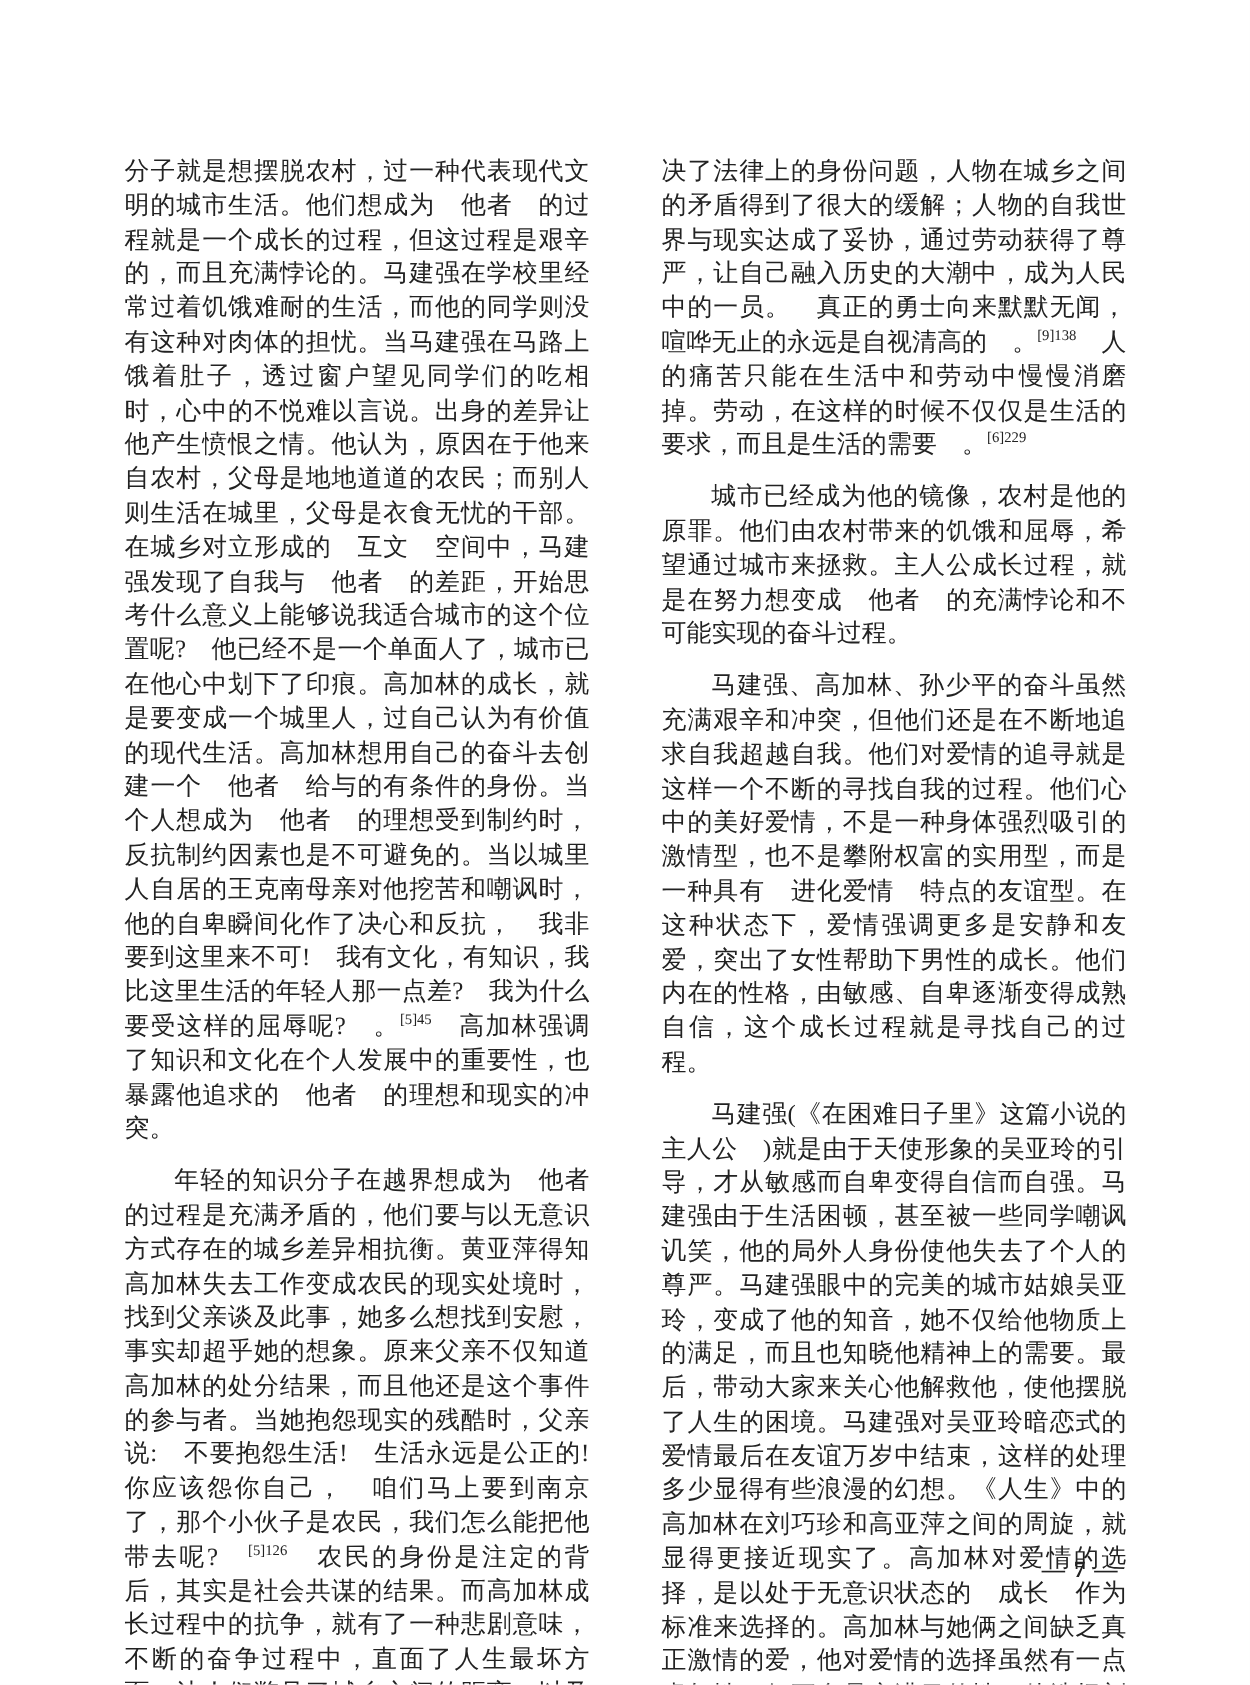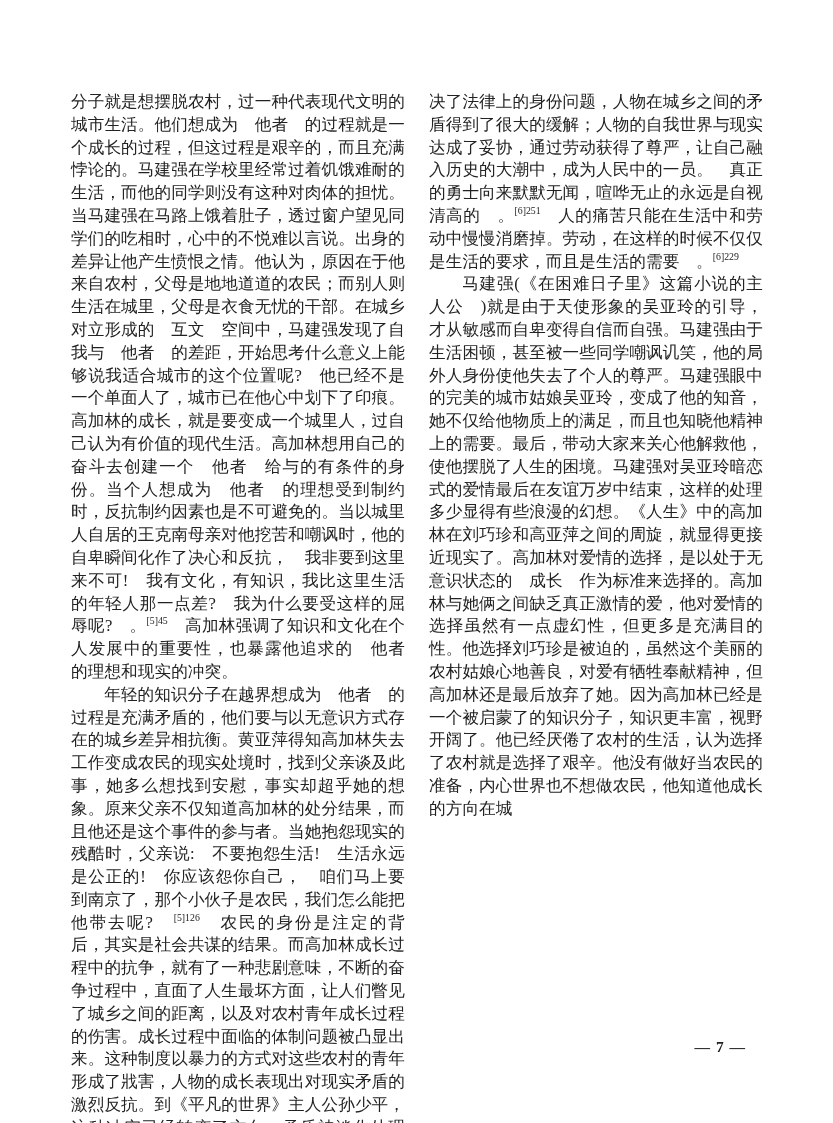--- a/index.html
+++ b/index.html
@@ -22,21 +22,21 @@
     left: 71px;
     top: 91px;
     width: 692px;
     display: flex;
     gap: 24px;
   }
   .column {
     width: 334px;
   }
   .para {
-    margin: 0;
+    margin: 12px;
     font-size: 16.6px;
     line-height: 22.8px;
     text-align: justify;
     text-justify: inter-ideograph;
     letter-spacing: 0.1px;
   }
   .para.indent { text-indent: 2em; }
   .heading {
     margin: 0;
     font-size: 16.6px;
@@ -62,18 +62,20 @@
 </head>
 <body>
 
 <div class="page">
   <div class="content">
     <div class="column">
         <p class="para">分子就是想摆脱农村，过一种代表现代文明的城市生活。他们想成为　他者　的过程就是一个成长的过程，但这过程是艰辛的，而且充满悖论的。马建强在学校里经常过着饥饿难耐的生活，而他的同学则没有这种对肉体的担忧。当马建强在马路上饿着肚子，透过窗户望见同学们的吃相时，心中的不悦难以言说。出身的差异让他产生愤恨之情。他认为，原因在于他来自农村，父母是地地道道的农民；而别人则生活在城里，父母是衣食无忧的干部。在城乡对立形成的　互文　空间中，马建强发现了自我与　他者　的差距，开始思考什么意义上能够说我适合城市的这个位置呢?　他已经不是一个单面人了，城市已在他心中划下了印痕。高加林的成长，就是要变成一个城里人，过自己认为有价值的现代生活。高加林想用自己的奋斗去创建一个　他者　给与的有条件的身份。当个人想成为　他者　的理想受到制约时，反抗制约因素也是不可避免的。当以城里人自居的王克南母亲对他挖苦和嘲讽时，他的自卑瞬间化作了决心和反抗，　我非要到这里来不可!　我有文化，有知识，我比这里生活的年轻人那一点差?　我为什么要受这样的屈辱呢?　。<sup class="cite">[5]45</sup>　高加林强调了知识和文化在个人发展中的重要性，也暴露他追求的　他者　的理想和现实的冲突。</p>
         <p class="para indent">年轻的知识分子在越界想成为　他者　的过程是充满矛盾的，他们要与以无意识方式存在的城乡差异相抗衡。黄亚萍得知高加林失去工作变成农民的现实处境时，找到父亲谈及此事，她多么想找到安慰，事实却超乎她的想象。原来父亲不仅知道高加林的处分结果，而且他还是这个事件的参与者。当她抱怨现实的残酷时，父亲说:　不要抱怨生活!　生活永远是公正的!　你应该怨你自己，　咱们马上要到南京了，那个小伙子是农民，我们怎么能把他带去呢?　<sup class="cite">[5]126</sup>　农民的身份是注定的背后，其实是社会共谋的结果。而高加林成长过程中的抗争，就有了一种悲剧意味，不断的奋争过程中，直面了人生最坏方面，让人们瞥见了城乡之间的距离，以及对农村青年成长过程的伤害。成长过程中面临的体制问题被凸显出来。这种制度以暴力的方式对这些农村的青年形成了戕害，人物的成长表现出对现实矛盾的激烈反抗。到《平凡的世界》主人公孙少平，这种冲突已经转变了方向，矛盾被淡化处理了。从省里到地方的干部，变成了现代化的领头人，他们掌握并执行改革政策，不断创造着经济　业绩　。孙少平也被安排了一个巧合的户口，某种程度上解</p>
       </div>
     <div class="column">
-        <p class="para">决了法律上的身份问题，人物在城乡之间的矛盾得到了很大的缓解；人物的自我世界与现实达成了妥协，通过劳动获得了尊严，让自己融入历史的大潮中，成为人民中的一员。　真正的勇士向来默默无闻，喧哗无止的永远是自视清高的　。<sup class="cite">[6]251</sup>　人的痛苦只能在生活中和劳动中慢慢消磨掉。劳动，在这样的时候不仅仅是生活的要求，而且是生活的需要　。<sup class="cite">[6]229</sup></p>
+        <p class="para">决了法律上的身份问题，人物在城乡之间的矛盾得到了很大的缓解；人物的自我世界与现实达成了妥协，通过劳动获得了尊严，让自己融入历史的大潮中，成为人民中的一员。　真正的勇士向来默默无闻，喧哗无止的永远是自视清高的　。<sup class="cite">[9]138</sup>　人的痛苦只能在生活中和劳动中慢慢消磨掉。劳动，在这样的时候不仅仅是生活的要求，而且是生活的需要　。<sup class="cite">[6]229</sup></p>
+        <p class="para indent">城市已经成为他的镜像，农村是他的原罪。他们由农村带来的饥饿和屈辱，希望通过城市来拯救。主人公成长过程，就是在努力想变成　他者　的充满悖论和不可能实现的奋斗过程。</p>
+        <p class="para indent">马建强、高加林、孙少平的奋斗虽然充满艰辛和冲突，但他们还是在不断地追求自我超越自我。他们对爱情的追寻就是这样一个不断的寻找自我的过程。他们心中的美好爱情，不是一种身体强烈吸引的激情型，也不是攀附权富的实用型，而是一种具有　进化爱情　特点的友谊型。在这种状态下，爱情强调更多是安静和友爱，突出了女性帮助下男性的成长。他们内在的性格，由敏感、自卑逐渐变得成熟自信，这个成长过程就是寻找自己的过程。</p>
         <p class="para indent">马建强(《在困难日子里》这篇小说的主人公　)就是由于天使形象的吴亚玲的引导，才从敏感而自卑变得自信而自强。马建强由于生活困顿，甚至被一些同学嘲讽讥笑，他的局外人身份使他失去了个人的尊严。马建强眼中的完美的城市姑娘吴亚玲，变成了他的知音，她不仅给他物质上的满足，而且也知晓他精神上的需要。最后，带动大家来关心他解救他，使他摆脱了人生的困境。马建强对吴亚玲暗恋式的爱情最后在友谊万岁中结束，这样的处理多少显得有些浪漫的幻想。《人生》中的高加林在刘巧珍和高亚萍之间的周旋，就显得更接近现实了。高加林对爱情的选择，是以处于无意识状态的　成长　作为标准来选择的。高加林与她俩之间缺乏真正激情的爱，他对爱情的选择虽然有一点虚幻性，但更多是充满目的性。他选择刘巧珍是被迫的，虽然这个美丽的农村姑娘心地善良，对爱有牺牲奉献精神，但高加林还是最后放弃了她。因为高加林已经是一个被启蒙了的知识分子，知识更丰富，视野开阔了。他已经厌倦了农村的生活，认为选择了农村就是选择了艰辛。他没有做好当农民的准备，内心世界也不想做农民，他知道他成长的方向在城</p>
       </div>
   </div>
   <div class="footer">— 7 —</div>
 </div>
 
 </body></html>

